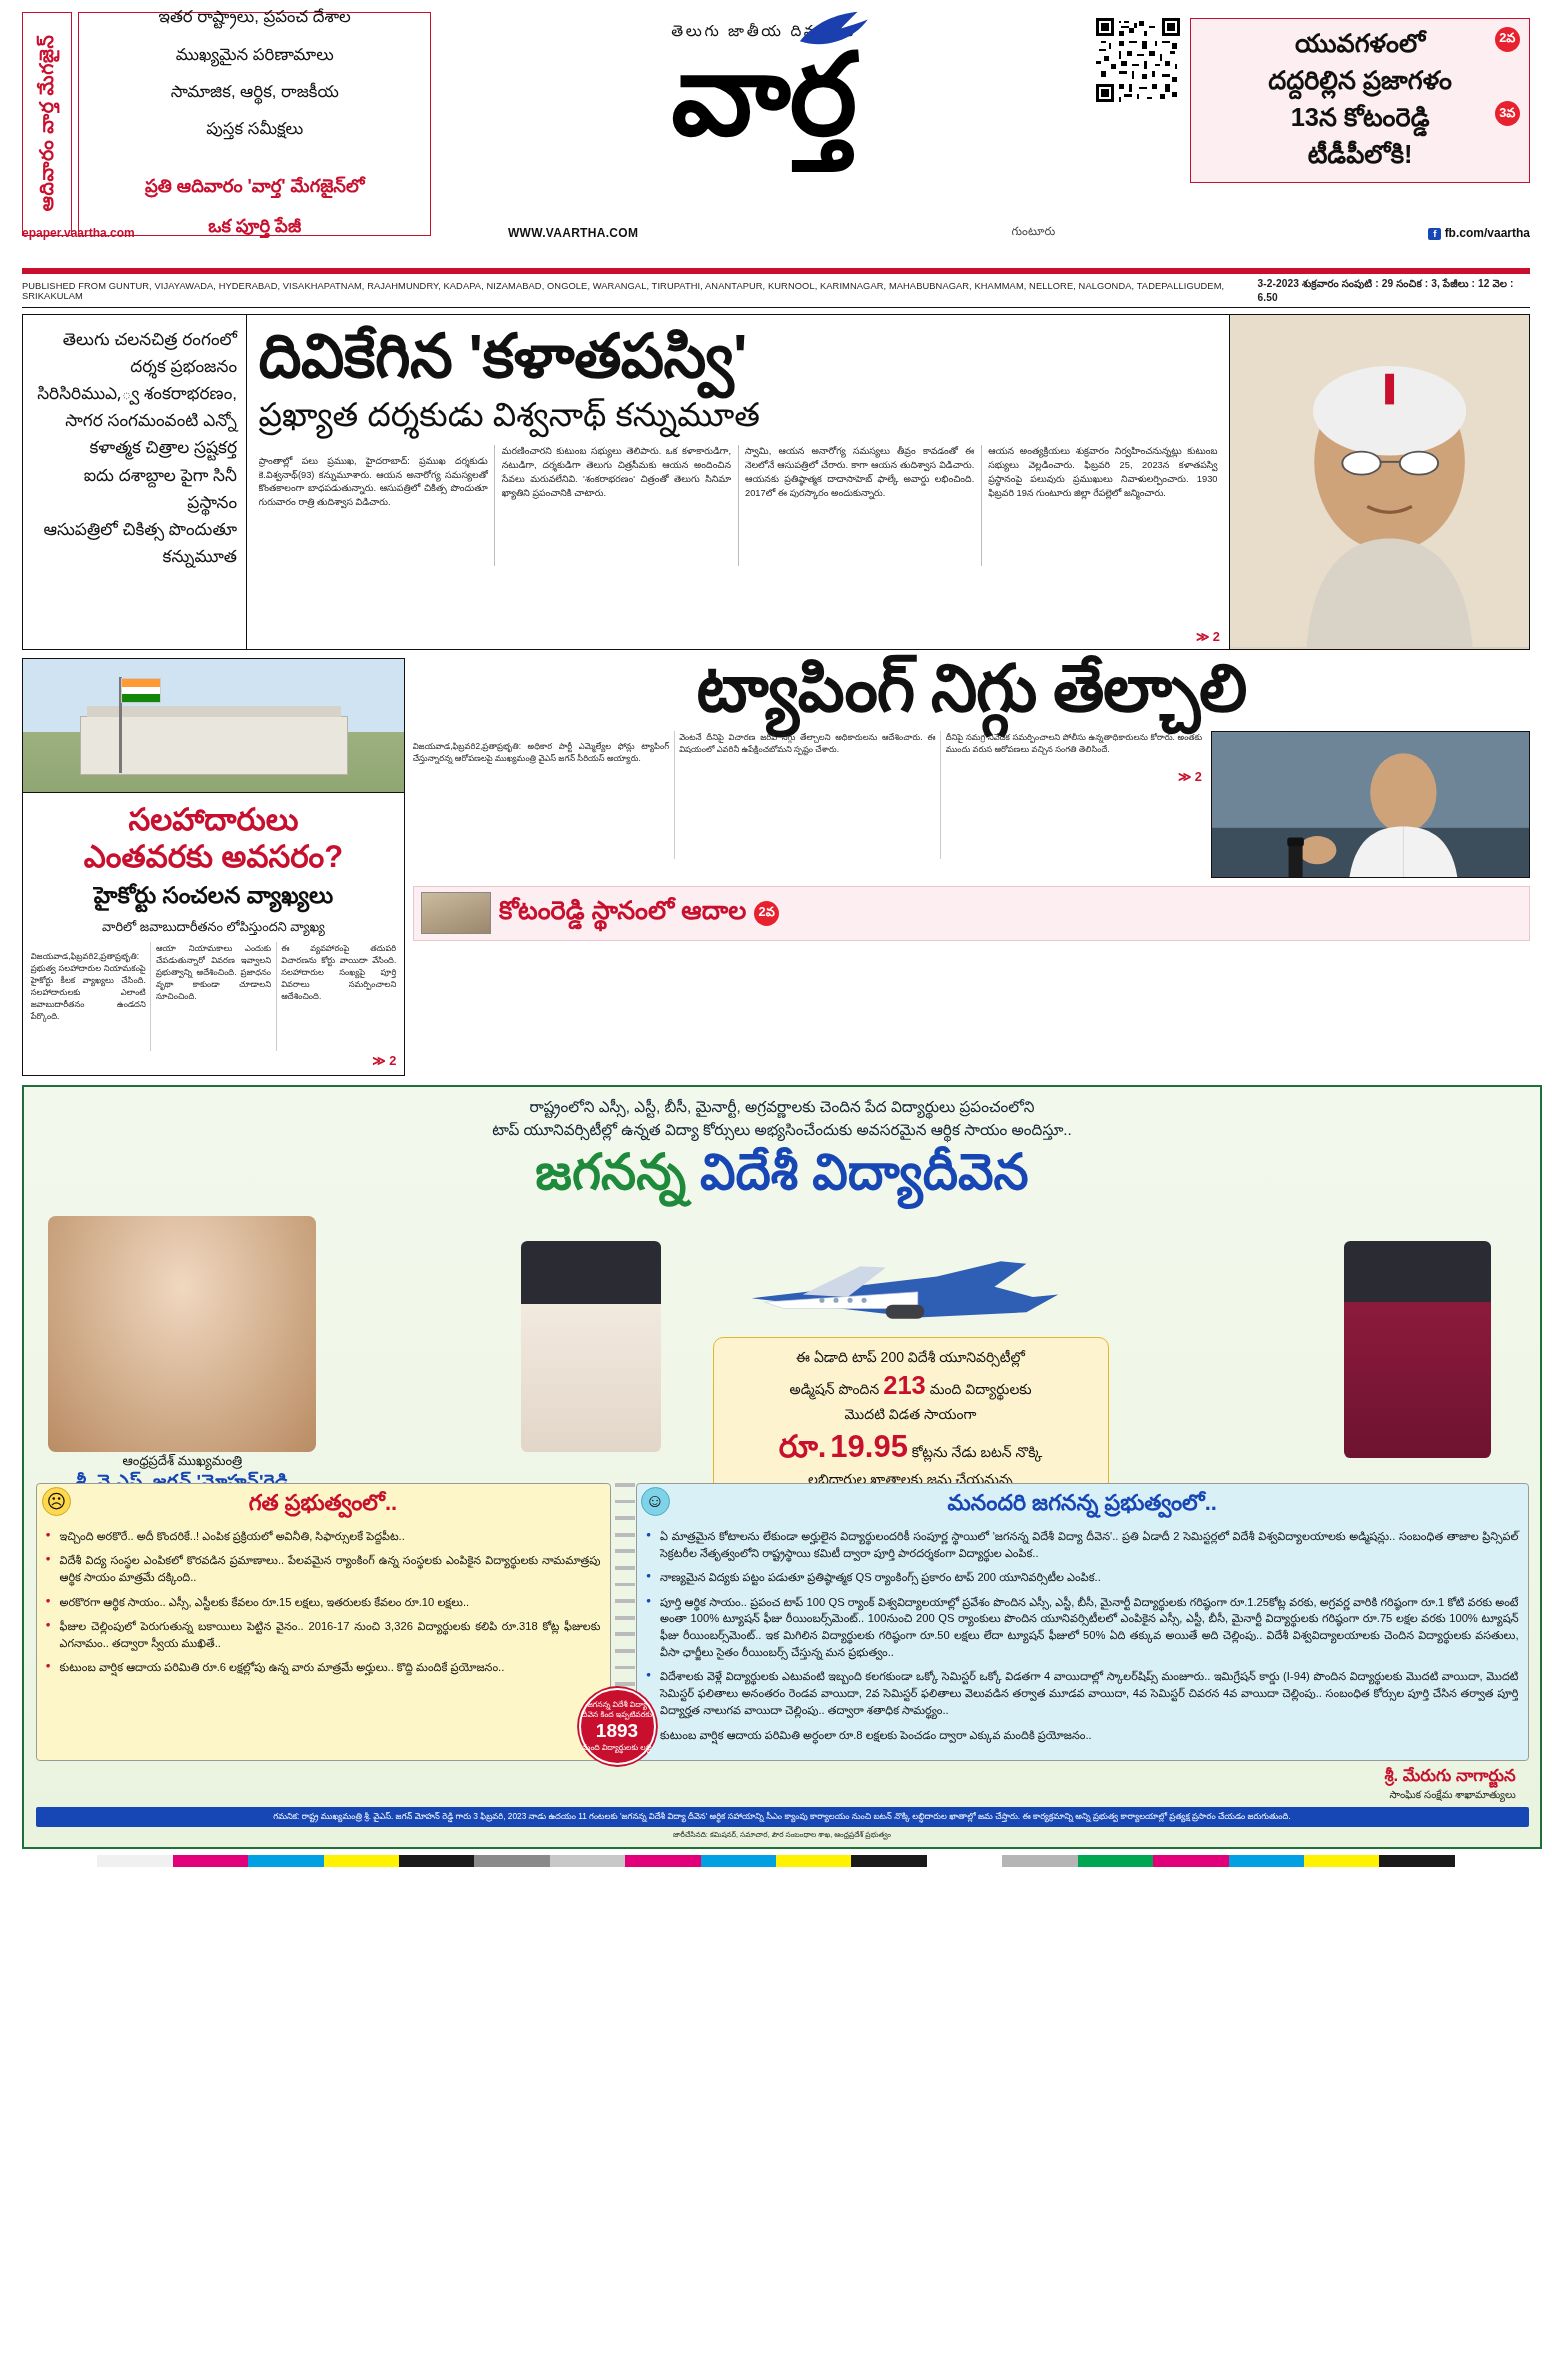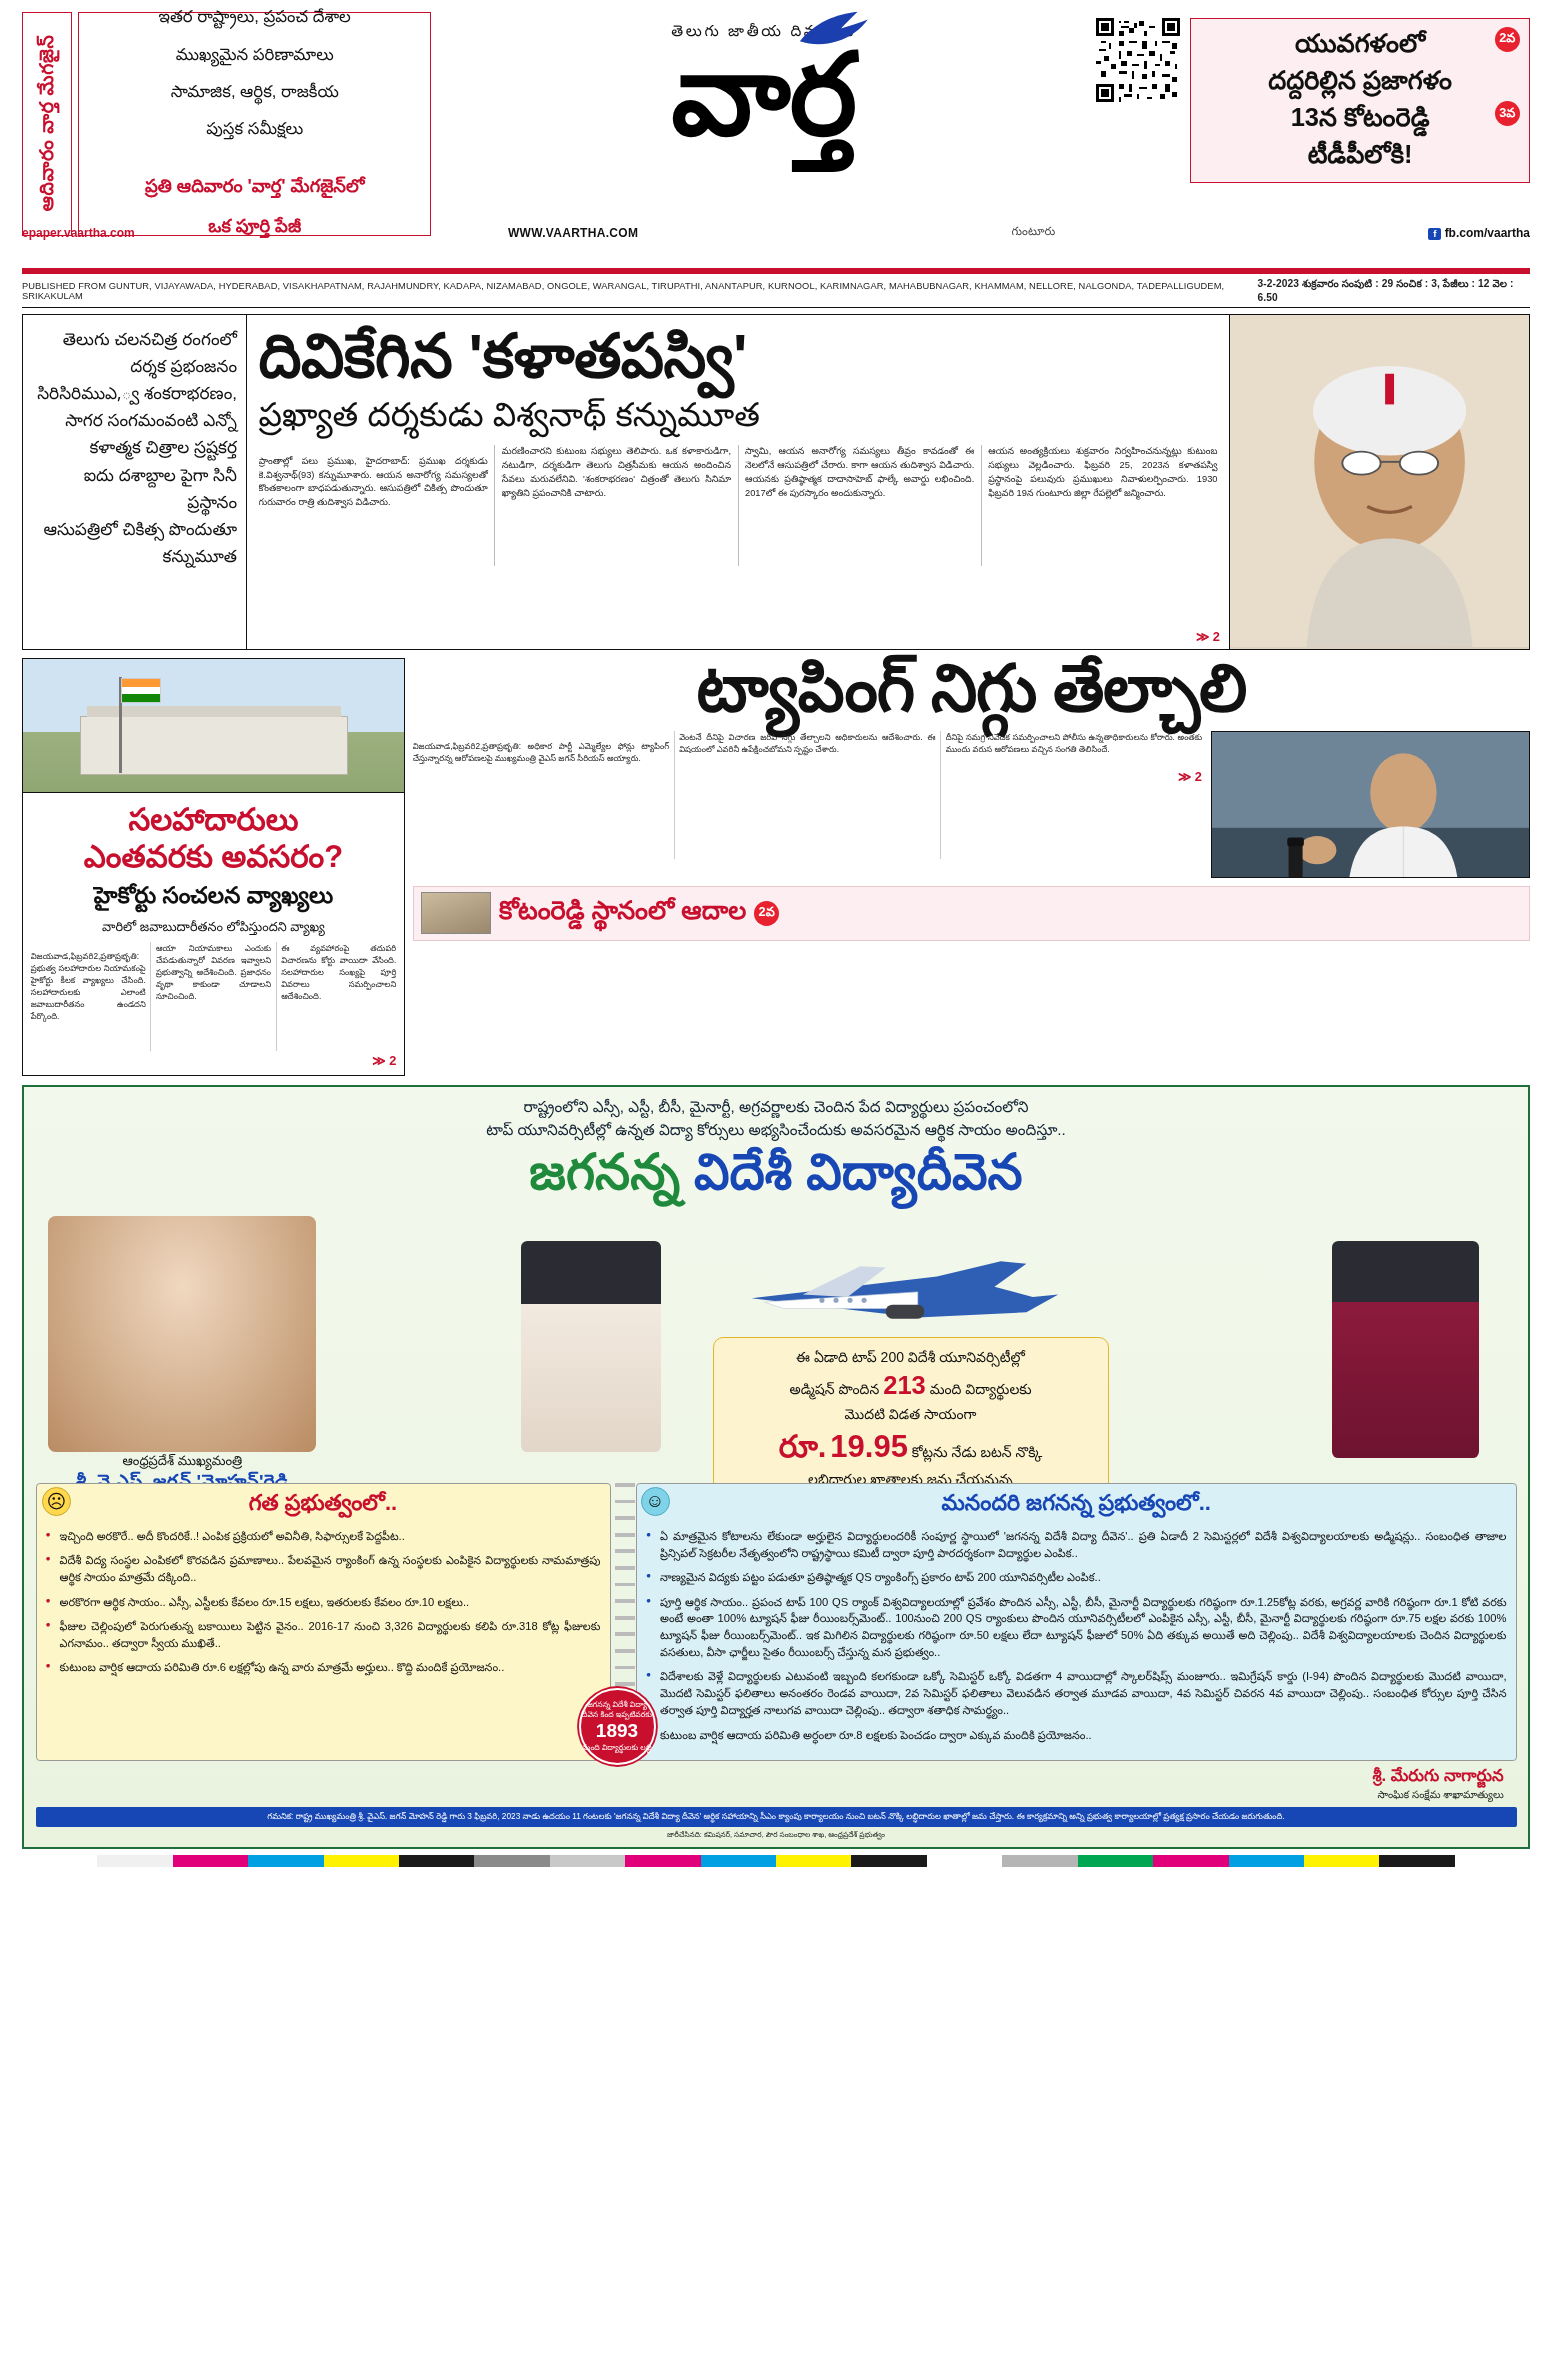--- a/index.html
+++ b/index.html
@@ -260,21 +260,21 @@
     background:#fdeff1; border:1.3px solid #e9c7cc; padding: 5.1px 7.7px;
     height: 55px;
   }
   .b2r-strip .mini {
     width: 70px; height: 42px; background: linear-gradient(160deg,#cdbb9e,#9a876c); border:0.6px solid #888;
   }
   .b2r-strip .txt { font-size: 25.5px; font-weight:bold; color:#c8102e; }
 
   
   .ad {
-    margin: 9px 22px 0 22px;
+    margin: 9px 10px 0 22px;
     border: 2.6px solid #1f6f3a;
     background: linear-gradient(180deg,#f3f8ec 0%, #eef6e6 60%, #e9f3de 100%);
     padding: 9px 11.5px 6.4px 11.5px;
     position:relative;
   }
   .ad-top { text-align:center; font-size: 15.3px; line-height:1.5; color:#123; }
   .ad-title {
     text-align:center; margin-top: 3.8px;
     font-size: 50px; font-weight: bold; line-height:1.1;
   }

